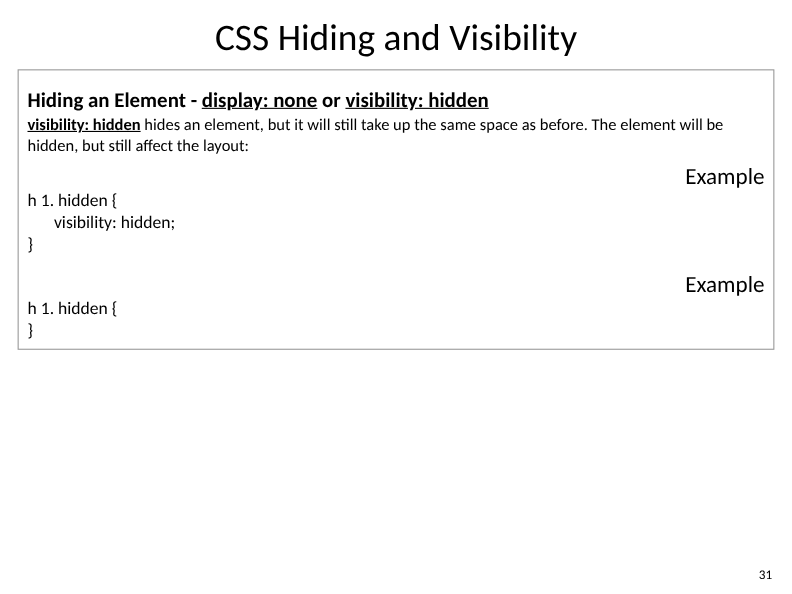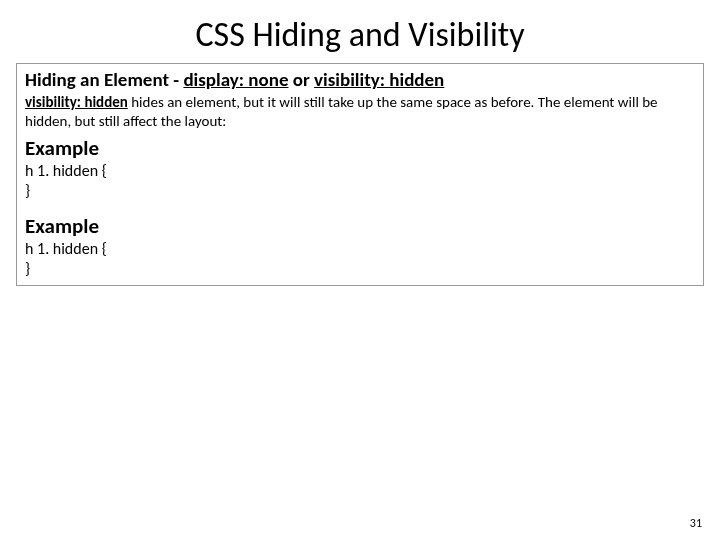--- a/index.html
+++ b/index.html
@@ -15,38 +15,39 @@
   .slide-title {
     text-align: center;
     font-size: 34px;
     font-weight: 400;
     padding-top: 14px;
     padding-bottom: 8px;
   }
   .content-box {
     border: 1px solid #999;
     margin: 0 16px 0 16px;
-    padding: 4px 8px 6px 8px;
+    padding: 16px 8px 6px 8px;
   }
   .subheading {
     font-size: 19px;
     font-weight: 700;
     margin-bottom: 2px;
   }
   .subheading .underline { text-decoration: underline; }
   .para {
     font-size: 15px;
     line-height: 1.25;
     margin-bottom: 4px;
   }
   .para .bu { font-weight: 700; text-decoration: underline; }
   .example-label {
     font-size: 21px;
-    font-weight: 700;
+    font-weight: 400;
     margin-top: 2px;
+    text-align: right;
   }
   .code-block {
     font-size: 16px;
     font-family: Calibri, Arial, sans-serif;
     line-height: 1.25;
     margin-bottom: 12px;
   }
   .code-indent { padding-left: 24px; display: block; }
   .page-num {
     position: absolute;
@@ -67,20 +68,21 @@
     <span>Hiding an Element - </span><span class="underline">display: none</span><span> or </span><span class="underline">visibility: hidden</span>
   </div>
 
   <p class="para">
     <span class="bu">visibility: hidden</span><span> hides an element, but it will still take up the same space as before. The element will be hidden, but still affect the layout:</span>
   </p>
 
   <div class="example-label">Example</div>
   <div class="code-block">
     <span>h 1. hidden {</span><br>
+    <span class="code-indent">visibility: hidden;</span>
     <span>}</span>
   </div>
 
 
   <div class="example-label">Example</div>
   <div class="code-block" style="margin-bottom:0;">
     <span>h 1. hidden {</span><br>
     <span>}</span>
   </div>
 

